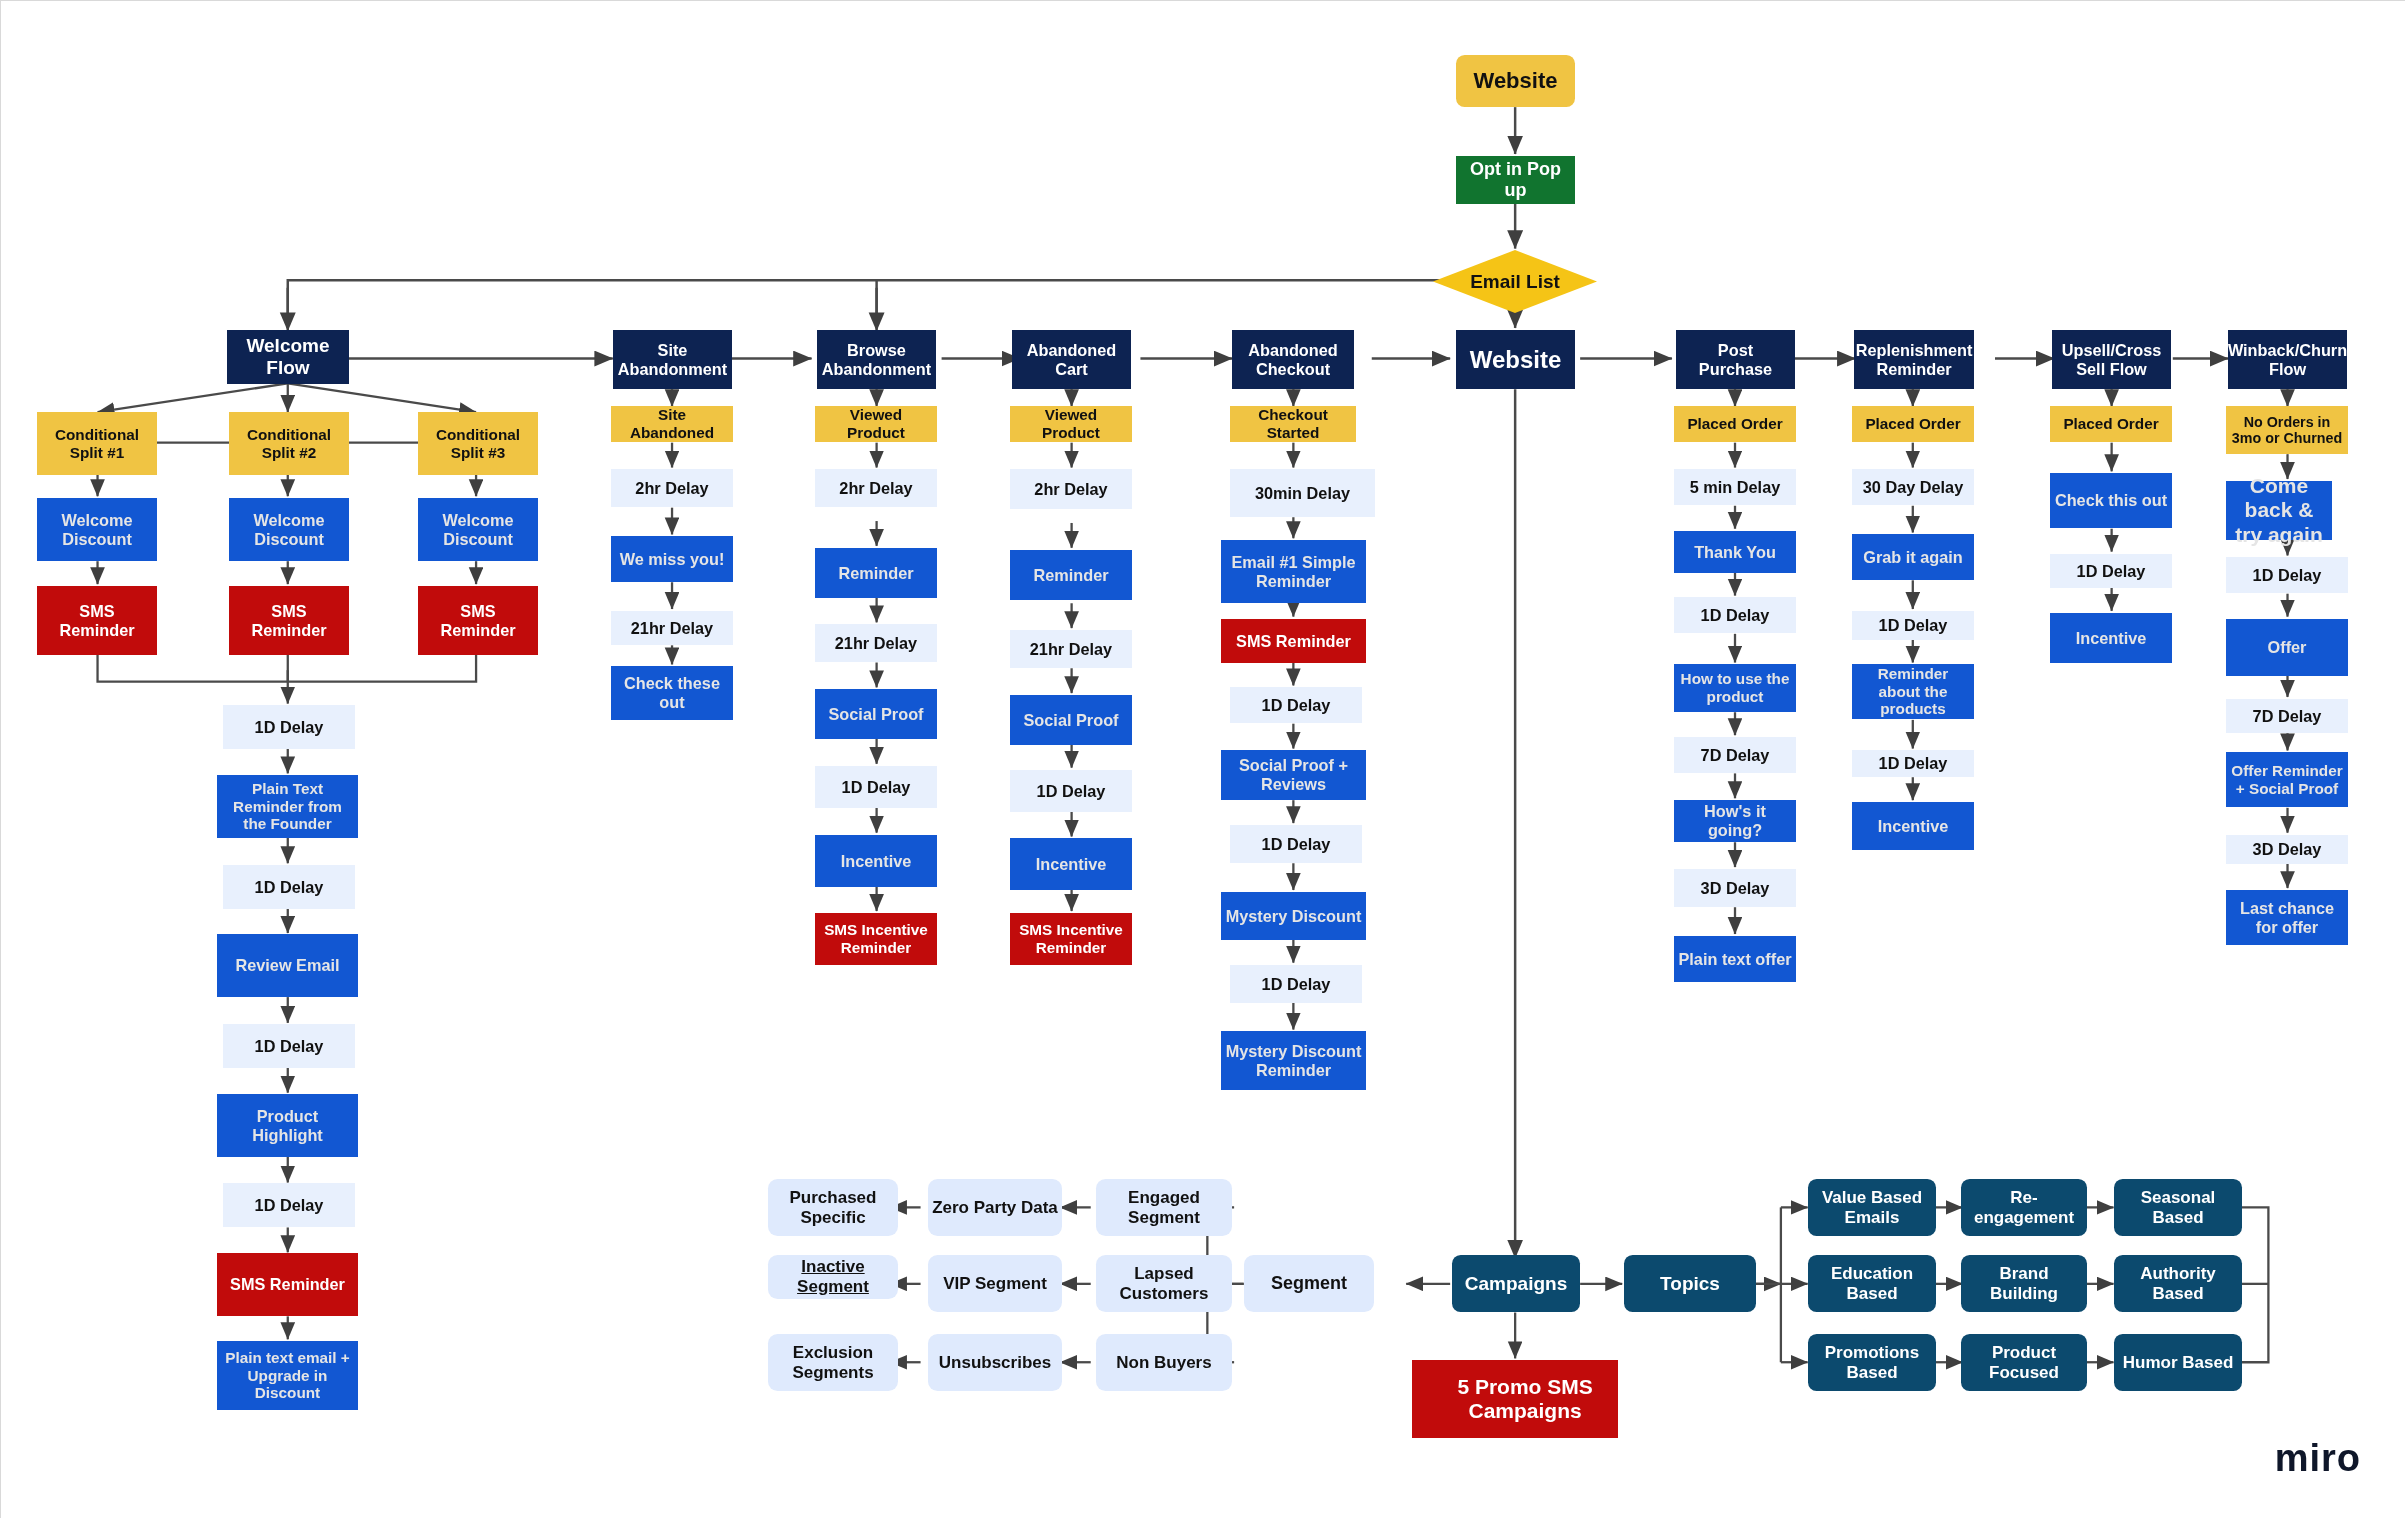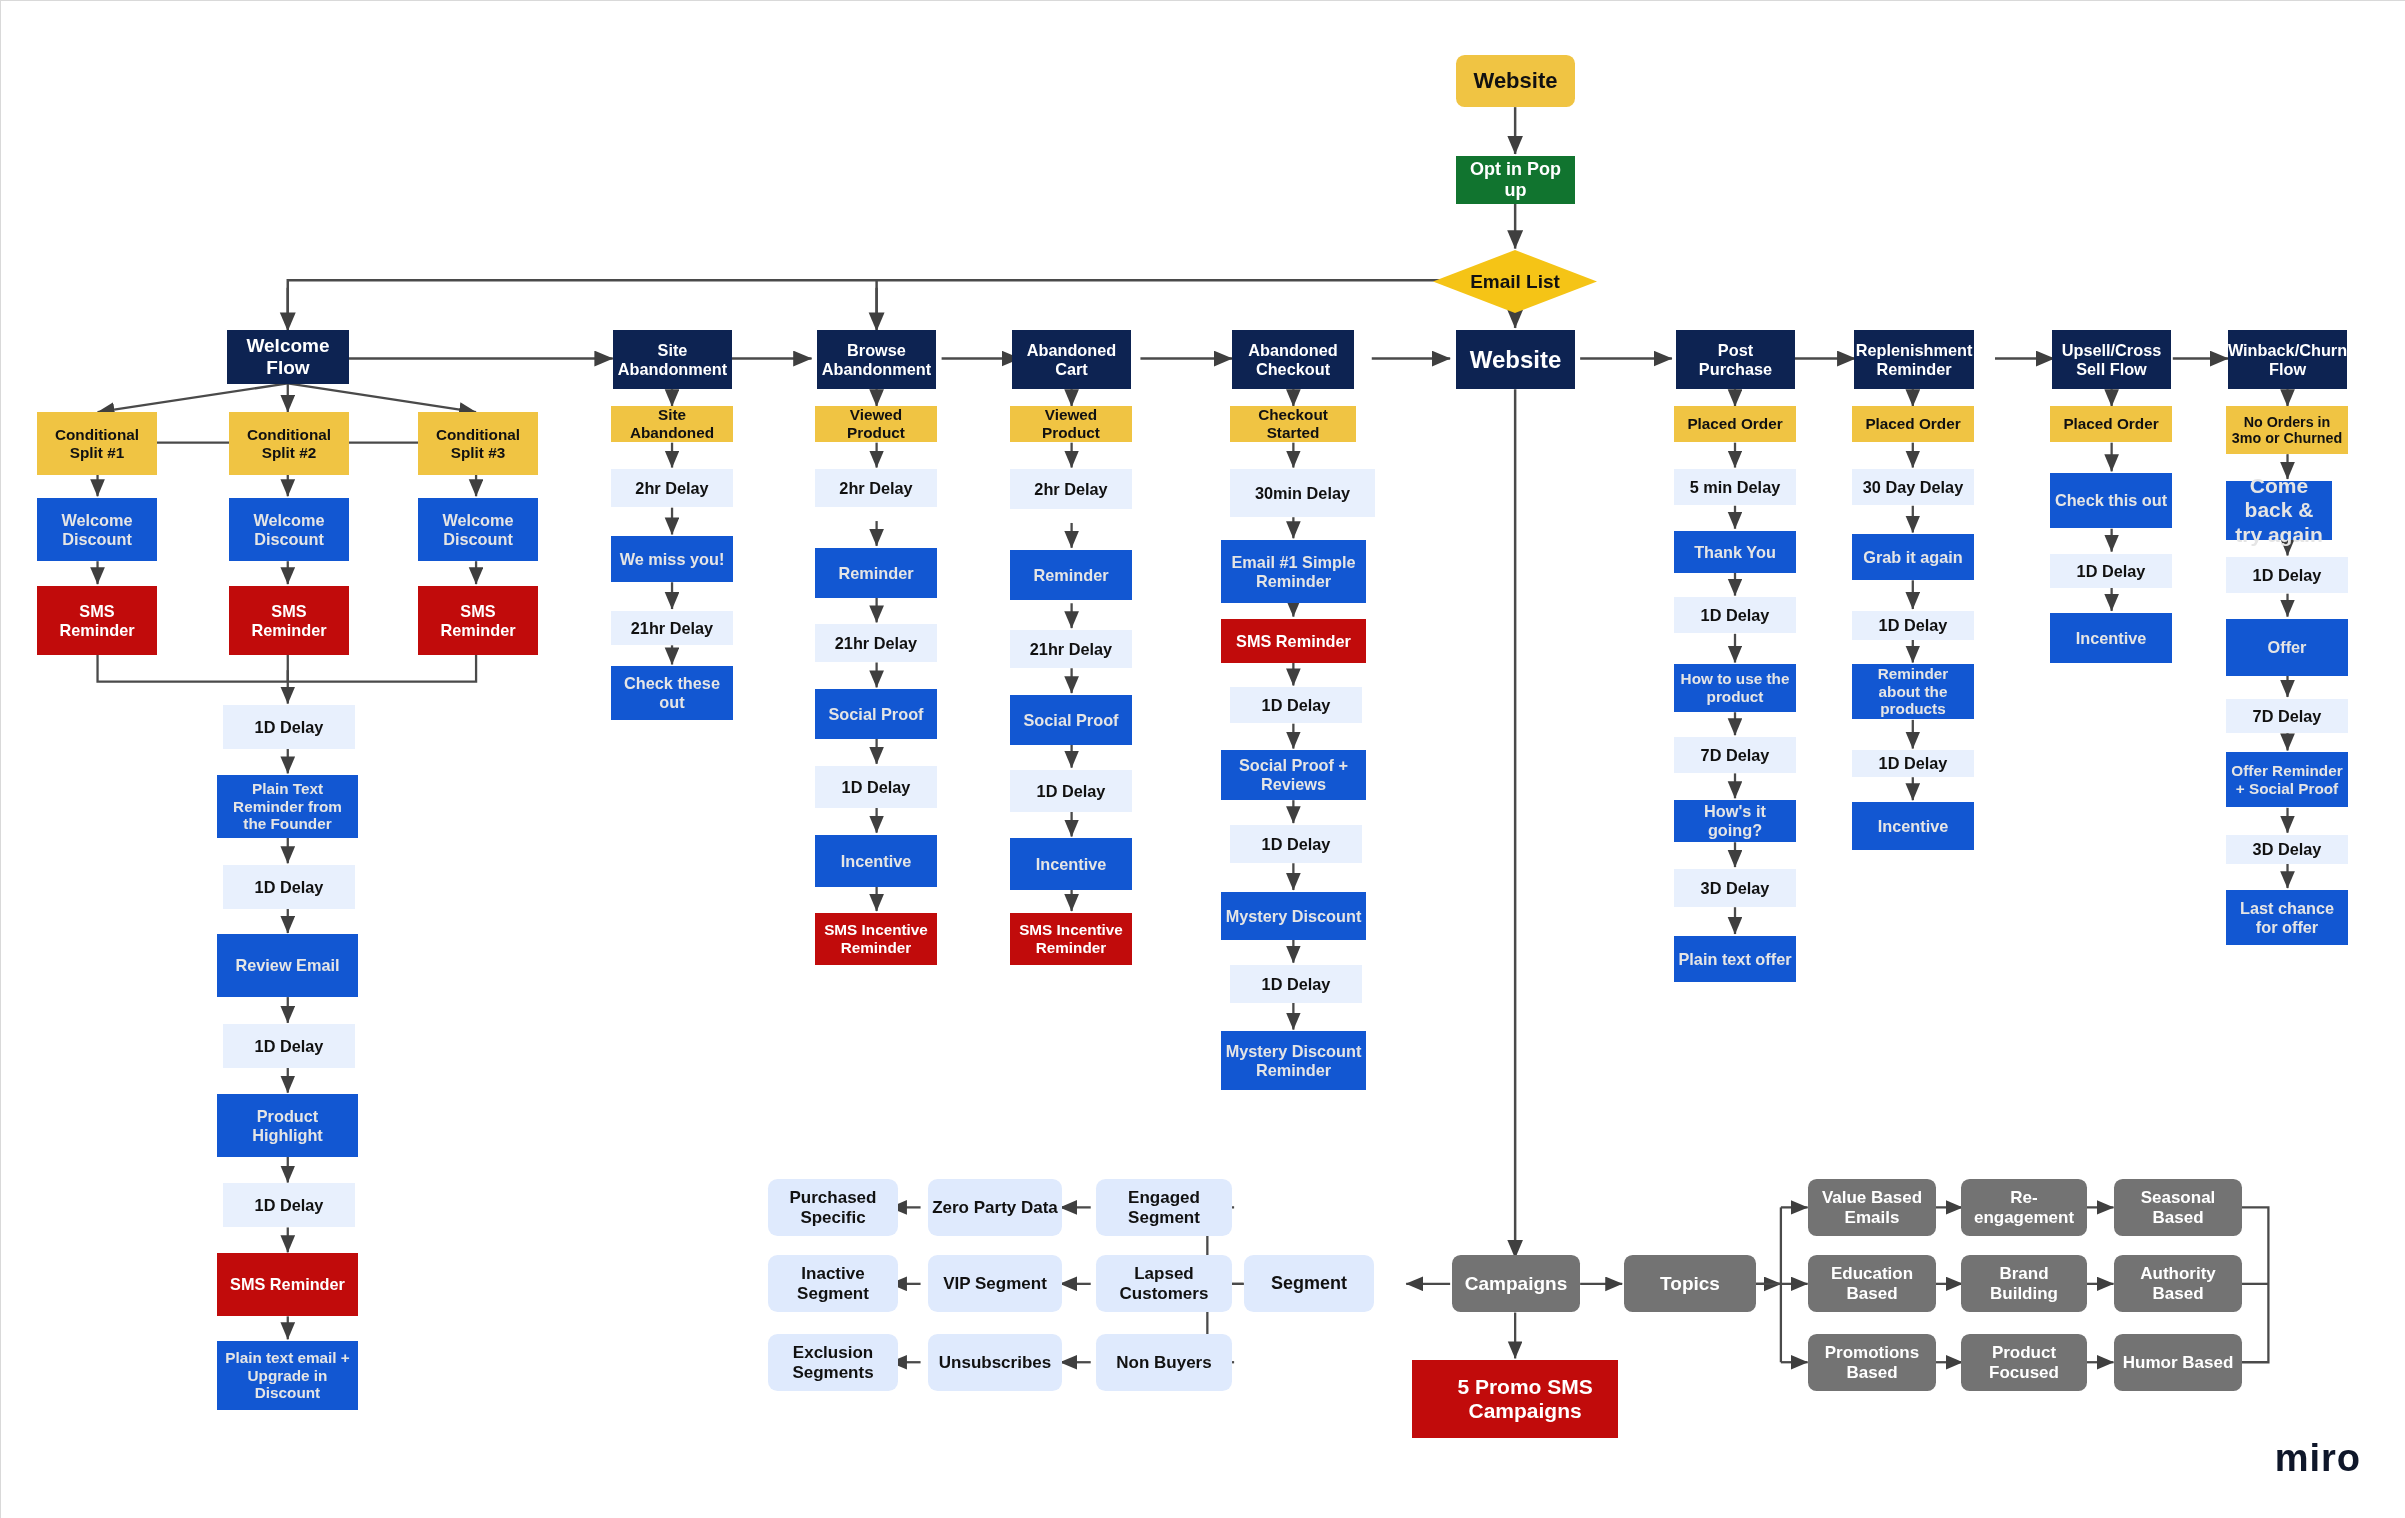--- a/index.html
+++ b/index.html
@@ -29,21 +29,21 @@
     z-index:5;
   }
   
   .n-navy {background:#0d2352;color:#ffffff;}
   .n-gold {background:#f0c443;color:#111111;}
   .n-green{background:#11742f;color:#ffffff;}
   .n-blue {background:#1257d2;color:#e5e5e5;}
   .n-red  {background:#c10b0b;color:#ffffff;}
   .n-pale {background:#e8f0fd;color:#111111;}
   .n-paleR{background:#dfeafd;color:#111111;border-radius:9.6px;}
-  .n-blueR{background:#737373;color:#ffffff;border-radius:8.6px;}
+  .n-blueR{background:#0c4a6e;color:#ffffff;border-radius:8.6px;}
   .n-goldR{background:#f0c443;color:#111111;border-radius:8.6px;}
 
   .diamond{
     position:absolute;z-index:5;
     display:flex;align-items:center;justify-content:center;
     color:#111;font-weight:bold;text-align:center;
   }
   .diamond .dshape{
     position:absolute;inset:0;
     background:#f5c416;
@@ -567,21 +567,21 @@
   <div class="node n-paleR" style="left:767px;top:1178px;width:130px;height:57px;font-size:17px;">
     <span>Purchased Specific</span>
   </div>
   <div class="node n-paleR" style="left:927px;top:1178px;width:134px;height:57px;font-size:17px;">
     <span>Zero Party Data</span>
   </div>
   <div class="node n-paleR" style="left:1095px;top:1178px;width:136px;height:57px;font-size:17px;">
     <span>Engaged Segment</span>
   </div>
 
-  <div class="node n-paleR" style="left:767px;top:1254px;width:130px;height:57px;font-size:17px;">
+  <div class="node n-paleR" style="left:767px;top:1254px;width:130px;height:44px;font-size:17px;text-decoration:underline;">
     <span>Inactive Segment</span>
   </div>
   <div class="node n-paleR" style="left:927px;top:1254px;width:134px;height:57px;font-size:17px;">
     <span>VIP Segment</span>
   </div>
   <div class="node n-paleR" style="left:1095px;top:1254px;width:136px;height:57px;font-size:17px;">
     <span>Lapsed Customers</span>
   </div>
 
   <div class="node n-paleR" style="left:767px;top:1333px;width:130px;height:57px;font-size:17px;">

